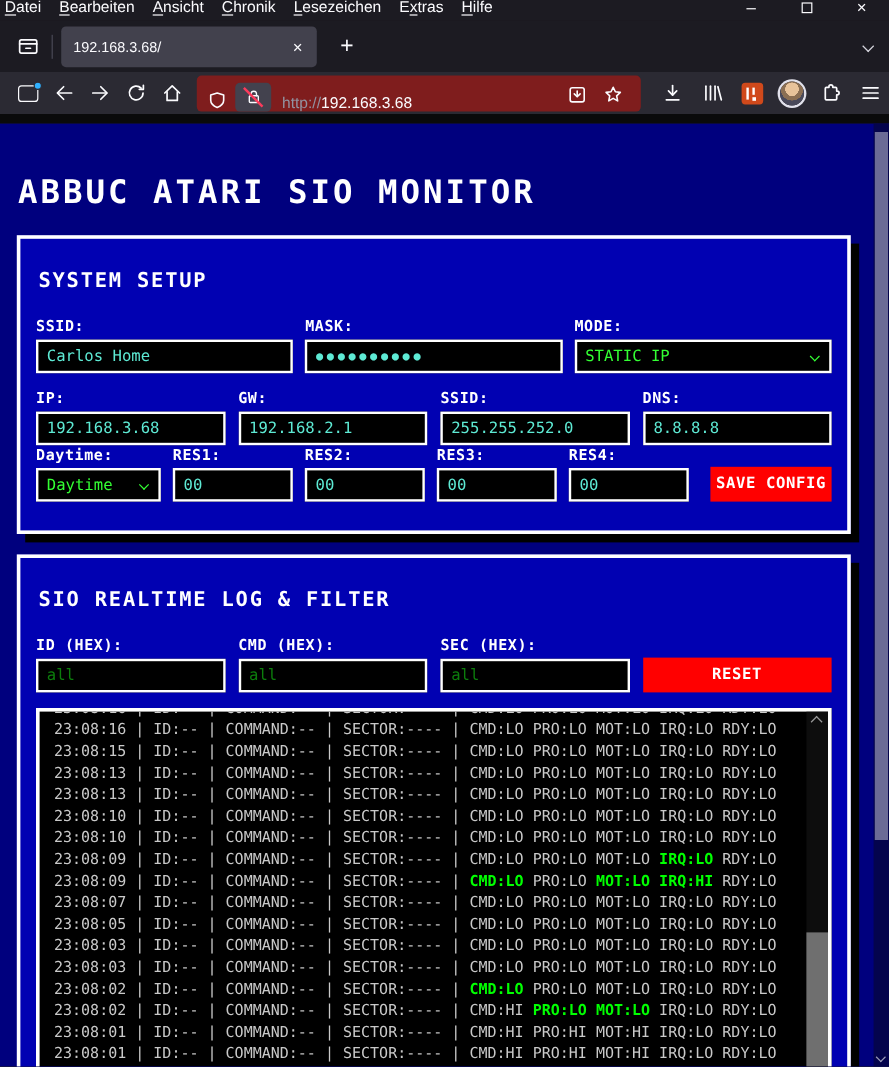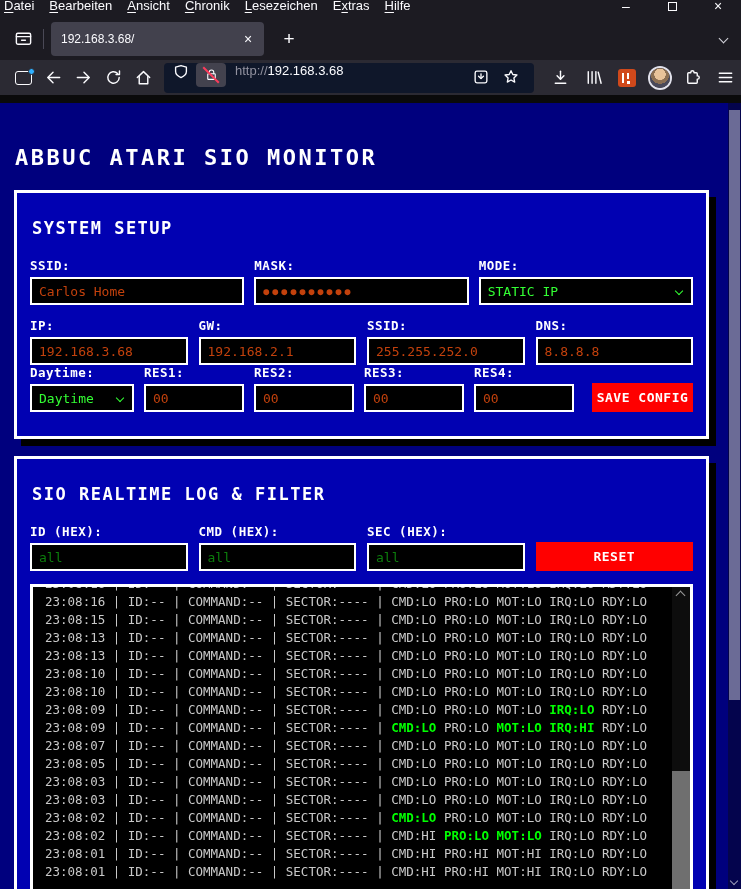--- a/index.html
+++ b/index.html
@@ -23,50 +23,50 @@
   .tab-title { flex:1; color:#fbfbfe; font-size:12px; white-space:nowrap; overflow:hidden; }
   .tab-close { color:#fbfbfe; font-size:14px; width:20px; height:20px; display:flex; align-items:center; justify-content:center; border-radius:3px; }
   .new-tab { color:#fbfbfe; font-size:19px; font-weight:300; margin-left:12px; width:26px; text-align:center; }
   .tab-spacer { flex:1; }
   
   .toolbar { height:35px; background:#2b2a33; display:flex; align-items:center; padding:0 8px; }
   .tb-icon { width:30px; height:28px; display:flex; align-items:center; justify-content:center; flex:0 0 auto; }
   svg.ic { stroke:#fbfbfe; stroke-width:1.5; fill:none; stroke-linecap:round; stroke-linejoin:round; }
   .ffview { position:relative; width:17px; height:14px; border:1.7px solid #fbfbfe; border-radius:3px; }
   .ffview .dot { position:absolute; top:-4px; right:-4px; width:7px; height:7px; border-radius:50%; background:#2fb0ff; border:1.5px solid #2b2a33; }
-  .urlbar { flex:0 0 370px; height:30px; background:#0f172a; border-radius:4px; display:flex; align-items:flex-start; padding:0 8px; margin:0 8px 0 6px; }
+  .urlbar { flex:0 0 370px; height:30px; background:#7f1d1d; border-radius:4px; display:flex; align-items:flex-end; padding:0 8px; margin:0 8px 0 6px; }
   .lock-chip { position:relative; width:30px; height:24px; background:#43424e; border-radius:4px; display:flex; align-items:center; justify-content:center; margin-left:6px; overflow:hidden; }
   .lock-slash { position:absolute; width:2px; height:22px; background:#fb3b5c; transform:rotate(-45deg); }
   .url-text { margin-left:9px; font-size:13px; white-space:nowrap; flex:1; overflow:hidden; }
   .url-scheme { color:#9292a0; }
   .url-host { color:#fbfbfe; }
   .right-icons { display:flex; align-items:center; margin-left:2px; }
   .right-icons .tb-icon { width:33px; }
   .ext-orange { width:18px; height:18px; background:#d0491b; border-radius:3px; position:relative; }
   .ext-orange i { position:absolute; background:#fff; }
   .avatar { width:20px; height:20px; border-radius:50%;
     background:radial-gradient(circle at 50% 32%, #e8c39a 0 33%, #8b6f53 34% 55%, #49495a 56%);
     box-shadow:0 0 0 2px #e2e2ec; }
   .chev { display:inline-block; width:7px; height:7px; border-left:1.7px solid currentColor; border-top:1.7px solid currentColor; }
   .chev.down { transform:rotate(225deg); }
   .chev.up { transform:rotate(45deg); }
   .tablist-chev { color:#d5d5dd; margin:0 6px 0 auto; }
   .chrome-gap { height:8px; background:#0a0a0b; }
   
   .page { position:relative; height:786px; background:#00007e; overflow:hidden;
           font-family:"DejaVu Sans Mono","Liberation Mono", monospace; }
-  .page-title { padding:42px 0 0 15px; color:#fff; font-size:22px; font-weight:bold; letter-spacing:2.5px; }
+  .page-title { padding:42px 0 0 15px; color:#fff; font-size:27px; font-weight:bold; letter-spacing:2.5px; }
   .panel { width:695px; margin:20px 0 0 14px; background:#0101b2; border:3px solid #fff;
            box-shadow:7px 7px 0 #000; padding:25px 13px 24px; }
   .panel-heading { color:#fff; font-size:17px; font-weight:bold; letter-spacing:1.5px; margin:0 0 20px 2px; }
   .grid3 { display:grid; grid-template-columns:repeat(3,1fr); gap:10px; margin-bottom:13px; }
   .grid4 { display:grid; grid-template-columns:repeat(4,1fr); gap:11px; }
   .gridlast { display:grid; grid-template-columns:104px 100px 100px 100px 100px 1fr; gap:10px; margin-bottom:0; }
   .field label { display:block; color:#fff; font-size:12.5px; font-weight:bold; letter-spacing:0.5px; margin-bottom:4px; }
-  .tinput { width:100%; height:28px; background:#000; border:2px solid #fff; color:#c2410c;
+  .tinput { width:100%; height:28px; background:#000; border:2px solid #fff; color:#5eead4;
             font-family:inherit; font-size:13px; padding:0 7px; outline:none; }
   .tinput.pw { font-size:10px; letter-spacing:3px; font-weight:bold; }
   .tinput.dim { color:#0c7d0c; }
   .selectbox { position:relative; width:100%; height:28px; background:#000; border:2px solid #fff;
                color:#33ff33; font-size:13px; display:flex; align-items:center; padding:0 7px; }
   .selectbox .chev { position:absolute; right:9px; top:9px; color:#33ff33; width:6px; height:6px; }
   .btn { height:29px; background:#f00; border:none; color:#fff; font-family:inherit;
          font-size:13px; font-weight:bold; letter-spacing:0.5px; cursor:pointer; }
   .btn-cell { display:flex; align-items:flex-end; justify-content:flex-end; }
   .save-btn { width:101px; }

